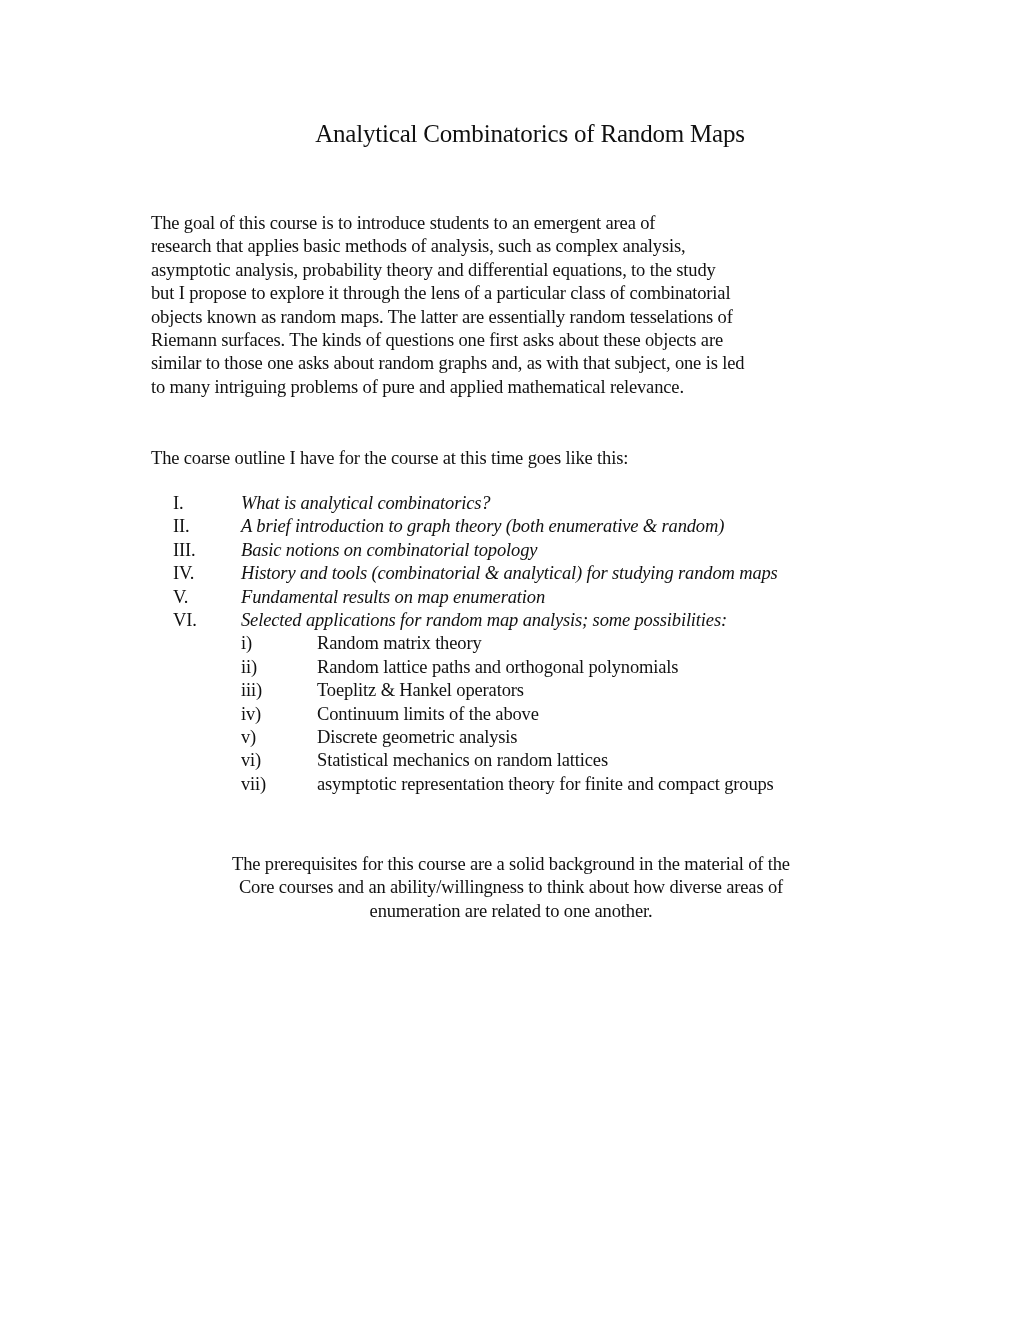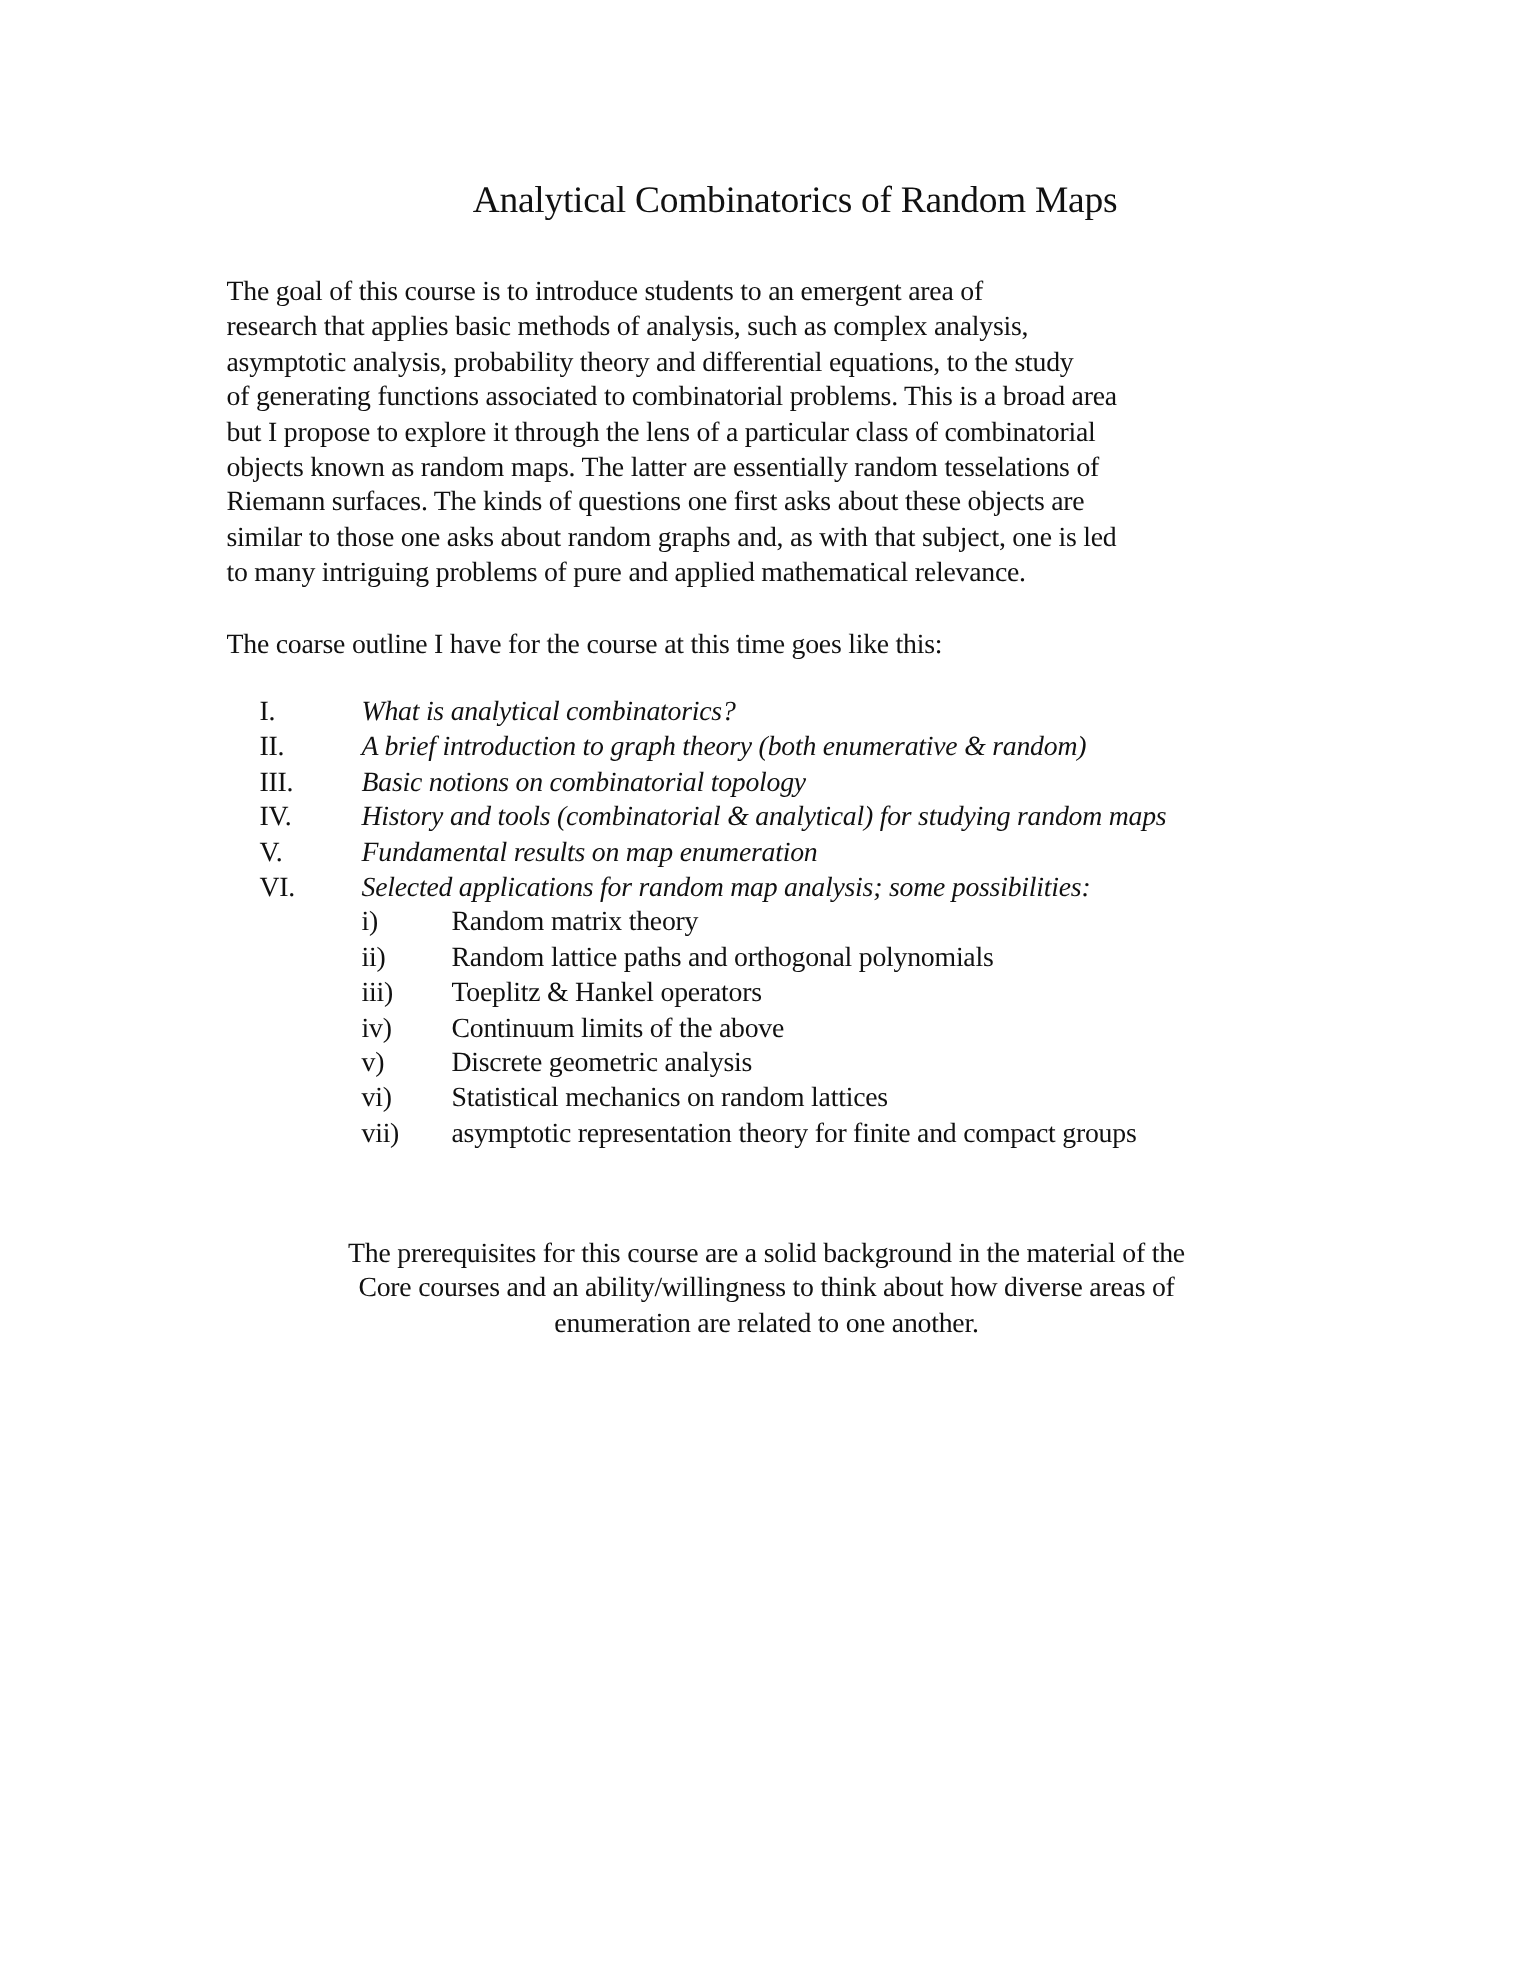--- a/index.html
+++ b/index.html
@@ -8,44 +8,44 @@
     .title {
       position: absolute; top: 120px; left: 0; width: 1020px; text-align: center;
       font-family: Liberation Serif, serif;
       font-size: 25px; letter-spacing: -0.2px; color: #111; padding-left: 20px;
     }
     .body-text {
       position: absolute; left: 151px; width: 720px;
       font-family: "Liberation Serif", "DejaVu Serif", serif;
       font-size: 18.5px; line-height: 23.4px; color: #111;
       letter-spacing: -0.15px;
+      margin-top: 28px;
     }
     .line { display: block; white-space: nowrap; height: 23.4px; }
     #para1 { top: 184px; }
     #para2 { top: 419px; }
     #outline { top: 464px; left: 151px; }
     .oitem { display: block; white-space: nowrap; height: 23.4px; position: relative; }
     .onum { position: absolute; left: 22px; }
     .otext { position: absolute; left: 90px; font-style: italic; }
     .sitem { display: block; white-space: nowrap; height: 23.4px; position: relative; }
     .snum { position: absolute; left: 90px; }
-    .stext { position: absolute; left: 150px; }
+    .stext { position: absolute; left: 166px; }
     #para3 { top: 825px; text-align: center; }
   </style>
 </head>
 <body>
 
 <div class="page">
   <div class="title">Analytical  Combinatorics of Random Maps</div>
 
   <div class="body-text" id="para1">
     <span class="line">The goal of this course is to introduce students to an emergent area of</span>
     <span class="line">research that applies basic methods of analysis, such as complex analysis,</span>
     <span class="line">asymptotic analysis,  probability theory and differential equations, to the study</span>
-    <span class="line">of generating functions associated to combinatorial problems. This is a broad area</span>
     <span class="line">but I propose to explore it through the lens of a particular class of combinatorial</span>
     <span class="line">objects known as random maps. The latter are essentially random tesselations of</span>
     <span class="line">Riemann surfaces. The kinds of questions one first asks about these objects are</span>
     <span class="line">similar to those one asks about random graphs and, as with that subject, one is led</span>
     <span class="line">to many intriguing problems of pure and applied mathematical relevance.</span>
   </div>
 
   <div class="body-text" id="para2">
     <span class="line">The coarse outline I have for the course at this time goes like this:</span>
   </div>

